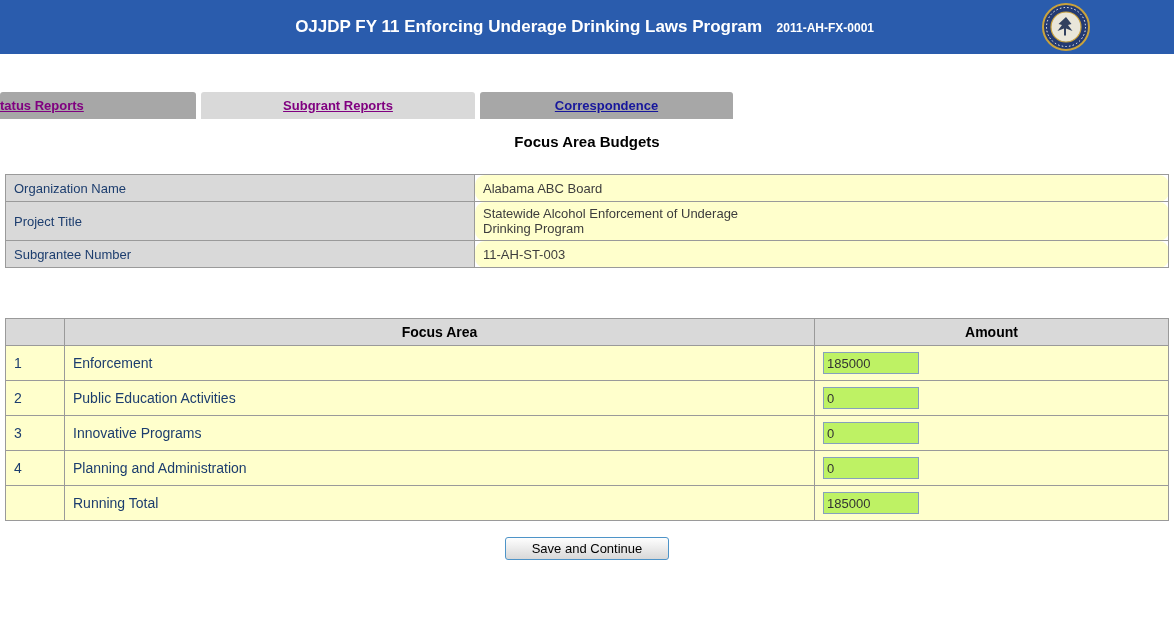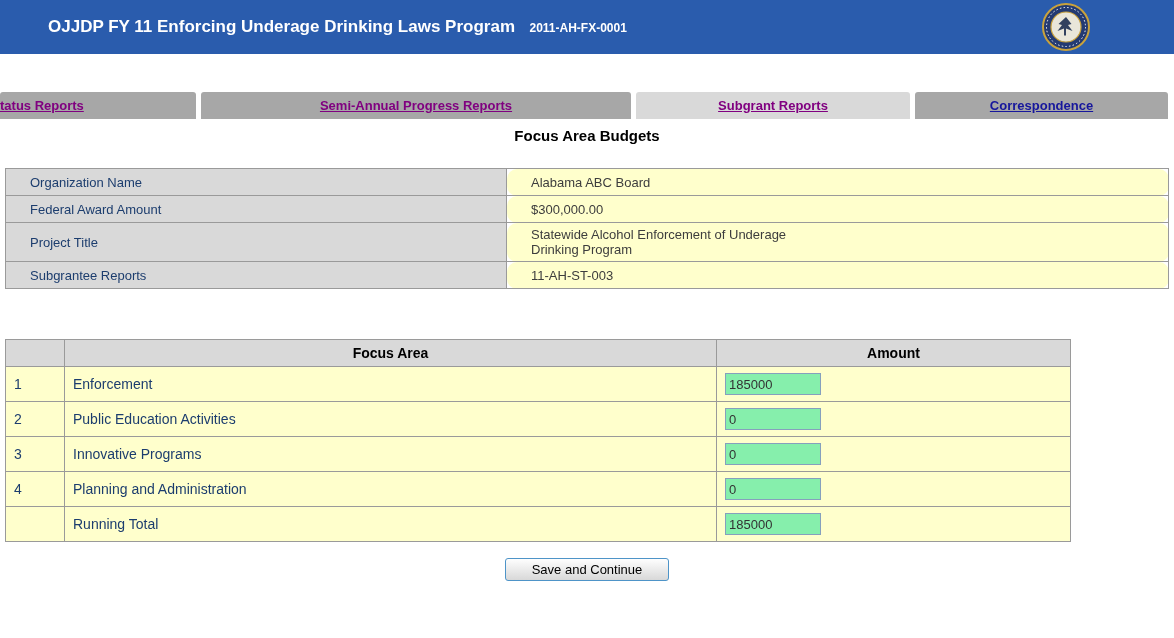--- a/index.html
+++ b/index.html
@@ -7,21 +7,21 @@
     width:1174px; height:638px; background:#fff;
     font-family:"Liberation Sans", sans-serif;
     overflow:hidden;
   }
 
   
   .header {
     height:54px; background:var(--header-blue, #2a5cad);
     position:relative; display:flex; align-items:center;
   }
-  .header-title-wrap { flex:1; text-align:left; padding-right:300px; white-space:nowrap;margin-left:48px; }
+  .header-title-wrap { flex:1; text-align:right; padding-right:300px; white-space:nowrap; }
   .header-title { color:#fff; font-size:17px; font-weight:bold; }
   .header-award { color:#fff; font-size:12px; font-weight:bold; margin-left:10px; }
   .seal { position:absolute; right:84px; top:3px; width:48px; height:48px; }
 
   
   .tabbar { margin-top:38px; display:flex; gap:5px; height:27px; }
   .tab {
     background:var(--tab-inactive, #a7a7a7);
     display:flex; align-items:center; justify-content:center;
     border-radius:3px 3px 0 0; cursor:pointer; overflow:hidden;
@@ -32,49 +32,49 @@
   .tab-2 { width:430px; }
   .tab-3 { width:274px; }
   .tab-4 { width:253px; }
   .tab-link {
     font-size:13px; font-weight:bold; text-decoration:underline;
     color:var(--link-purple, #800080); cursor:pointer; white-space:nowrap;
   }
   .tab-link.blue { color:var(--link-blue, #16169c); }
 
   
-  .page-title { text-align:center; font-size:15px; font-weight:bold; color:#000; margin-top:8px; }
+  .page-title { text-align:center; font-size:15px; font-weight:bold; color:#000; margin-top:14px; }
 
   
   .info-table { margin:24px 5px 0 5px; border-collapse:collapse; width:1164px; table-layout:fixed; }
   .info-table td {
-    border:1px solid #9a9a9a; font-size:13px; padding:4px 24px; vertical-align:middle;
+    border:1px solid #9a9a9a; font-size:13px; padding:4px 8px; vertical-align:middle;
   }
   .info-table td.label {
     background:var(--label-bg, #d9d9d9); color:var(--label-text, #1c3d6e); width:452px; height:18px;
   }
   .info-table td.value {
     background:var(--value-bg, #ffffcc); color:#3d3d3d; white-space:pre-line;border-radius:10px;
   }
 
   
-  .budget-table { margin:50px 5px 16px 5px; border-collapse:collapse; width:1066px; table-layout:fixed; }
+  .budget-table { margin:50px 5px 16px 5px; border-collapse:collapse; width:1164px; table-layout:fixed; }
   .budget-table th {
     border:1px solid #9a9a9a; background:var(--label-bg, #d9d9d9);
     font-size:14px; font-weight:bold; color:#000; padding:4px; height:18px; text-align:center;
   }
   .budget-table th.col-num { width:50px; }
   .budget-table th.col-amount { width:345px; }
   .budget-table td {
     border:1px solid #9a9a9a; background:var(--value-bg, #ffffcc);
     font-size:14px; color:var(--label-text, #17375d); padding:6px 8px; height:22px; vertical-align:middle;
   }
   .amount-input {
     width:88px; height:18px; font-size:13px; font-family:"Liberation Sans", sans-serif;
-    border:1px solid #86a0bd; padding:1px 3px; color:#333; background:#86efac;
+    border:1px solid #86a0bd; padding:1px 3px; color:#333; background:#bef264;
   }
 
   
   .btn-row { text-align:center; margin-top:16px; }
   .save-btn {
     font-size:13px; font-family:"Liberation Sans", sans-serif;
     padding:3px 26px; border:1px solid #4e94c8; border-radius:3px;
     background:linear-gradient(#fefefe, #d8d8d8); color:#000; cursor:pointer;
   }
 </style>
@@ -93,50 +93,43 @@
       <circle cx="24" cy="24" r="15" fill="#e9e6da" stroke="#c9a23c" stroke-width="1.2"></circle>
       <path d="M24 14 l5.5 7 -3.5 1 4.5 6 -6.5 -2.5 0 7 -2 0 0 -7 -6.5 2.5 4.5 -6 -3.5 -1 z" fill="#32415f"></path>
     </svg>
   </div>
 </div>
 
 <div class="tabbar">
   <div class="tab tab-1 first">
     <span class="tab-link">tatus Reports</span>
   </div>
-  <div class="tab tab-2">
-    <span class="tab-link">Semi-Annual Progress Reports</span>
-  </div>
   <div class="tab tab-3 active">
     <span class="tab-link">Subgrant Reports</span>
   </div>
   <div class="tab tab-4">
     <span class="tab-link blue">Correspondence</span>
   </div>
 </div>
 
 <div class="page-title">Focus Area Budgets</div>
 
 <table class="info-table">
   <tbody>
     <tr>
       <td class="label">Organization Name</td>
       <td class="value">Alabama ABC Board</td>
     </tr>
     <tr>
-      <td class="label">Federal Award Amount</td>
-      <td class="value">$300,000.00</td>
-    </tr>
-    <tr>
       <td class="label">Project Title</td>
       <td class="value">Statewide Alcohol Enforcement of Underage
 Drinking Program</td>
     </tr>
     <tr>
-      <td class="label">Subgrantee Reports</td>
+      <td class="label">Subgrantee Number</td>
       <td class="value">11-AH-ST-003</td>
     </tr>
   </tbody>
 </table>
 
 <table class="budget-table">
   <thead>
     <tr>
       <th class="col-num"></th>
       <th class="col-focus">Focus Area</th>

